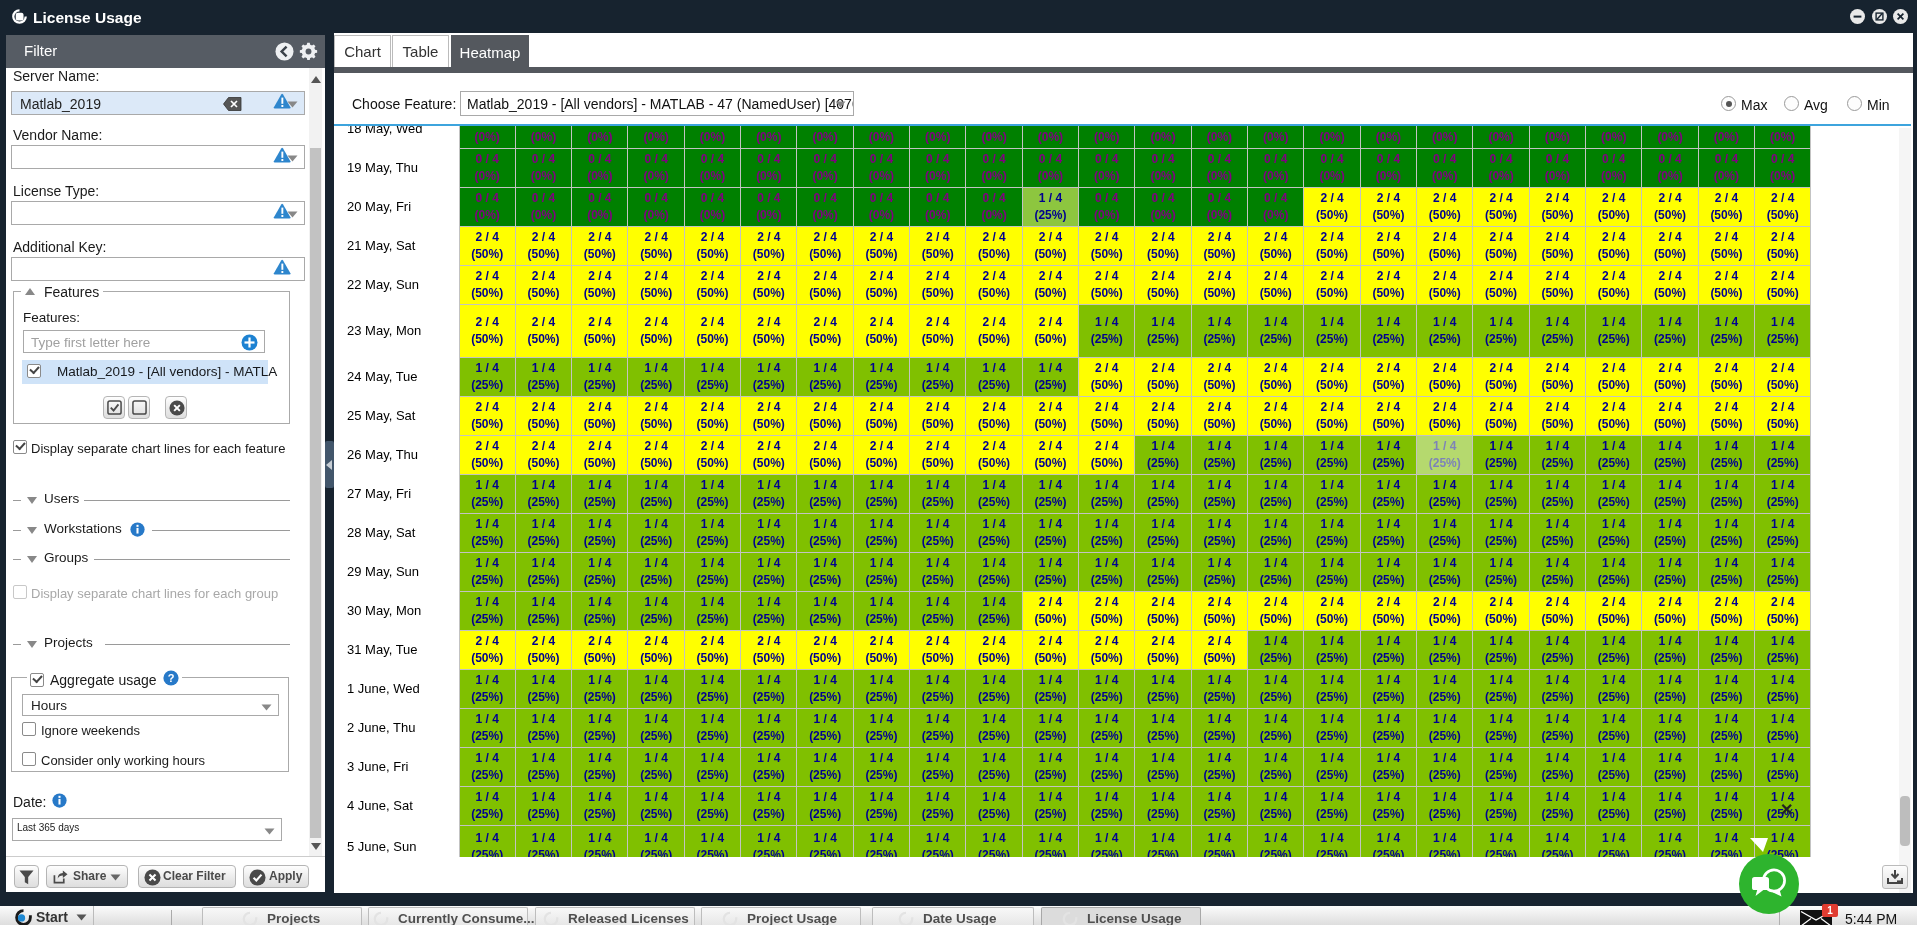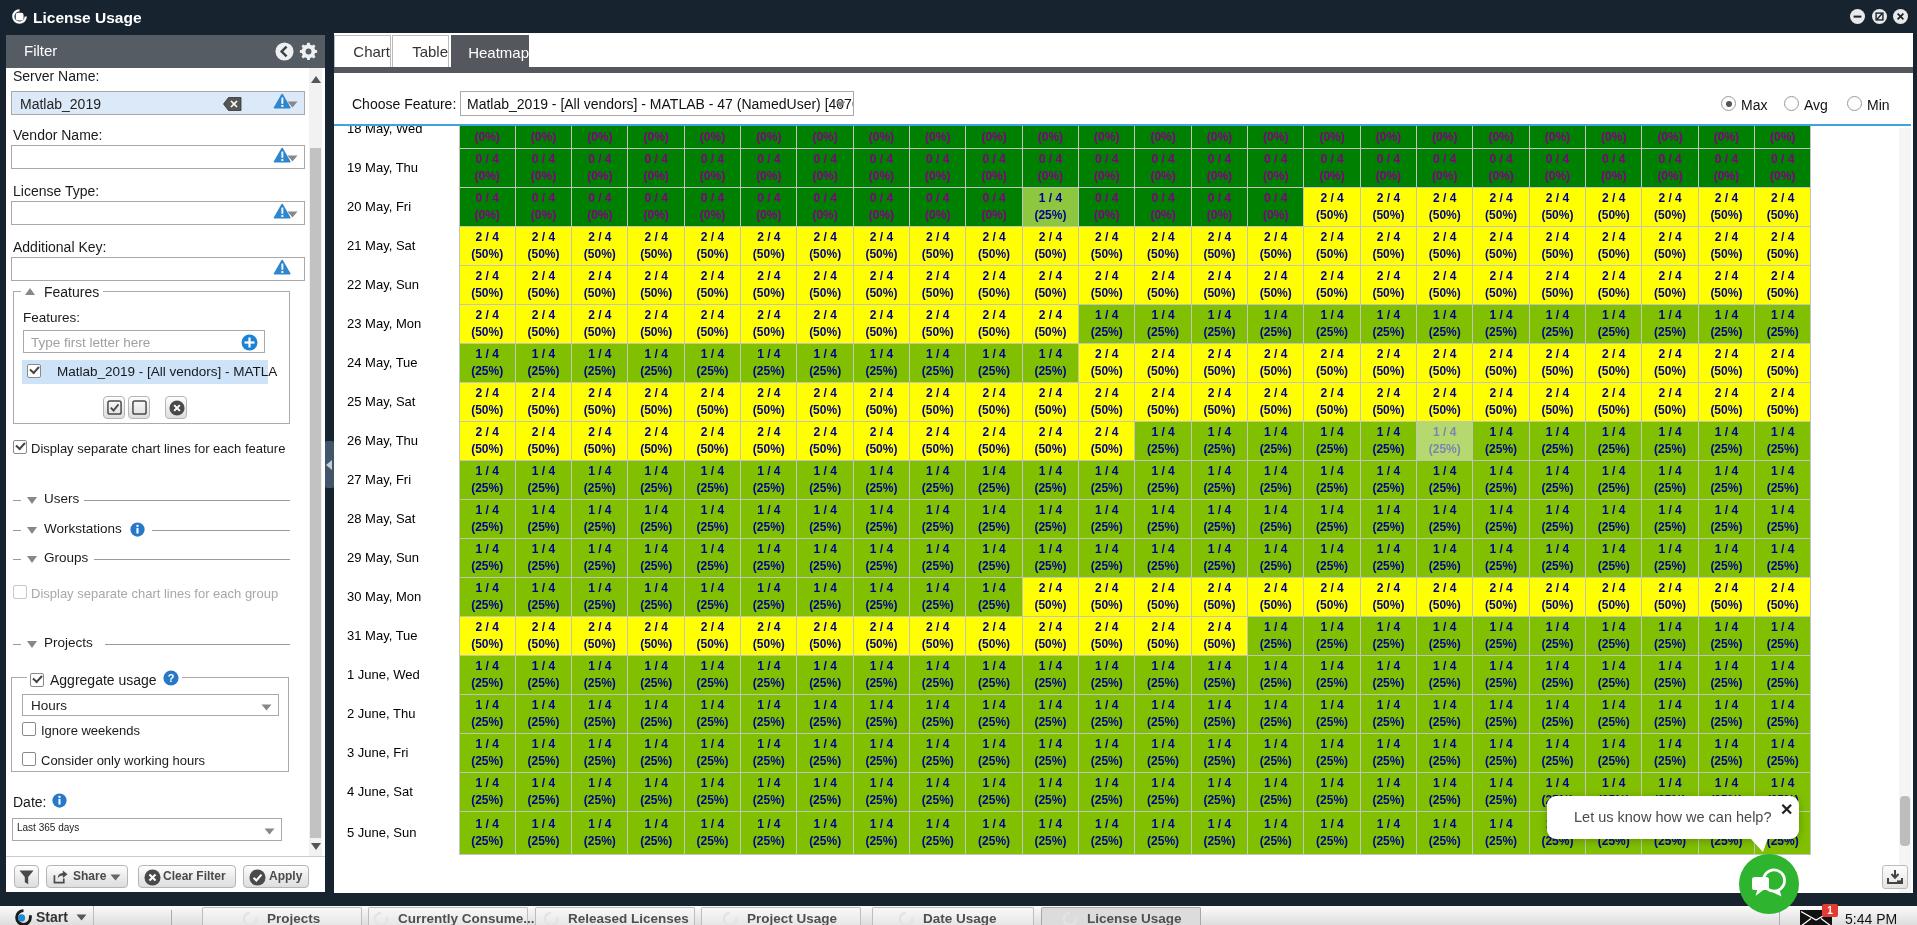--- a/index.html
+++ b/index.html
@@ -32,21 +32,21 @@
 .cb.dis{border-color:#c8c8c8}
 .cblb{position:absolute;font-size:13px;color:#1a1a1a}
 .btn{position:absolute;background:linear-gradient(#fefefe,#e9e9e9 60%,#dedede);border:1px solid #b5b5b5;border-radius:4px;color:#4a4a4a;font-weight:bold;font-size:12px;white-space:nowrap}
 .btn .ic{position:absolute;top:3px}
 
 #handle{left:325px;top:35px;width:9px;height:858px;background:#17232f}
 #grip{left:0;top:406px;width:9px;height:47px;background:#42566b;border-radius:2px}
 #grip:after{content:"";position:absolute;left:1px;top:19px;width:0;height:0;border-top:5px solid transparent;border-bottom:5px solid transparent;border-right:6px solid #c6cdd4}
 
 #main{left:334px;top:33px;width:1579px;height:860px;background:#fff}
-.tab{position:absolute;top:2px;height:33px;background:#fff;border:1px solid #bbb;border-bottom:none;color:#333;font-size:15px;text-align:right;line-height:31px}
+.tab{position:absolute;top:2px;height:33px;background:#fff;border:1px solid #bbb;border-bottom:none;color:#333;font-size:15px;text-align:center;line-height:31px}
 #tabstrip{left:0;top:34px;width:1579px;height:6px;background:#54585e}
 #tabheat{position:absolute;top:2px;height:38px;background:#54585e;border:none;color:#fff;z-index:2}
 #cflabel{left:18px;top:63px;font-size:14px;color:#111}
 #cfsel{left:126px;top:58px;width:394px;height:25px;border:1px solid #a9a9a9;background:#fff;overflow:hidden}
 #cfsel span{position:absolute;left:6px;top:4px;font-size:14px;color:#111;white-space:nowrap;width:386px;overflow:hidden}
 #cfsel .car{position:absolute;left:auto;right:7px;top:9px;width:11px;overflow:visible}
 .radio{position:absolute;width:15px;height:15px;border:1px solid #9a9a9a;border-radius:50%;background:#fdfdfd}
 .radio.on:after{content:"";position:absolute;left:3.5px;top:3.5px;width:6px;height:6px;border-radius:50%;background:#555}
 .rlb{position:absolute;font-size:14px;color:#111}
 #blueline{left:0;top:91px;width:1577px;height:2px;background:#3da4dd}
@@ -473,21 +473,21 @@
               <td class="cY">2 / 4<br>(50%)</td>
               <td class="cY">2 / 4<br>(50%)</td>
               <td class="cY">2 / 4<br>(50%)</td>
               <td class="cY">2 / 4<br>(50%)</td>
               <td class="cY">2 / 4<br>(50%)</td>
               <td class="cY">2 / 4<br>(50%)</td>
               <td class="cY">2 / 4<br>(50%)</td>
               <td class="cY">2 / 4<br>(50%)</td>
               <td class="cY">2 / 4<br>(50%)</td>
             </tr>
-            <tr style="height:39px">
+            <tr style="height:53px">
               <td class="dl">23 May, Mon</td>
               <td class="cY">2 / 4<br>(50%)</td>
               <td class="cY">2 / 4<br>(50%)</td>
               <td class="cY">2 / 4<br>(50%)</td>
               <td class="cY">2 / 4<br>(50%)</td>
               <td class="cY">2 / 4<br>(50%)</td>
               <td class="cY">2 / 4<br>(50%)</td>
               <td class="cY">2 / 4<br>(50%)</td>
               <td class="cY">2 / 4<br>(50%)</td>
               <td class="cY">2 / 4<br>(50%)</td>
@@ -934,23 +934,20 @@
       </div>
       <div class="abs" style="left:1779px;top:4px;width:1px;height:17px;background:#b0b0b0"></div>
       <div class="abs" style="left:1800px;top:4px"><svg width="32" height="17" viewBox="0 0 32 17">
           <rect x="0" y="0" width="32" height="17" fill="#111"></rect>
           <path d="M1 1.5 L16 10 L31 1.5" stroke="#fff" stroke-width="1.4" fill="none"></path>
           <path d="M1 16 L11 8.5 M31 16 L21 8.5" stroke="#fff" stroke-width="1.2" fill="none"></path>
         </svg></div>
       <div class="abs" style="left:1822px;top:-2px;width:16px;height:13px;background:#e03c31;border-radius:2px;color:#fff;font-size:10px;font-weight:bold;text-align:center;line-height:13px">1</div>
       <div class="abs" style="left:1845px;top:5px;font-size:14px;color:#111">5:44 PM</div>
     </div>
-<div id="chatbub" class="abs">
-      <span>Let us know how we can help?</span>
-    </div>
 <div id="chattail" class="abs"></div>
 <div id="chatx" class="abs">✕</div>
 <div id="chatcirc" class="abs">
       <svg width="36" height="32" viewBox="0 0 36 32">
         <circle cx="23" cy="12.5" r="10.6" fill="none" stroke="#fff" stroke-width="2.7"></circle>
         <path d="M28.5 21.5 L30.5 28.5 L21.5 24.2 Z" fill="#fff"></path>
         <rect x="1" y="9" width="17" height="13" rx="2.6" fill="#fff"></rect>
         <path d="M6.5 21 L4.5 28 L13 21.5 Z" fill="#fff"></path>
       </svg>
     </div>

